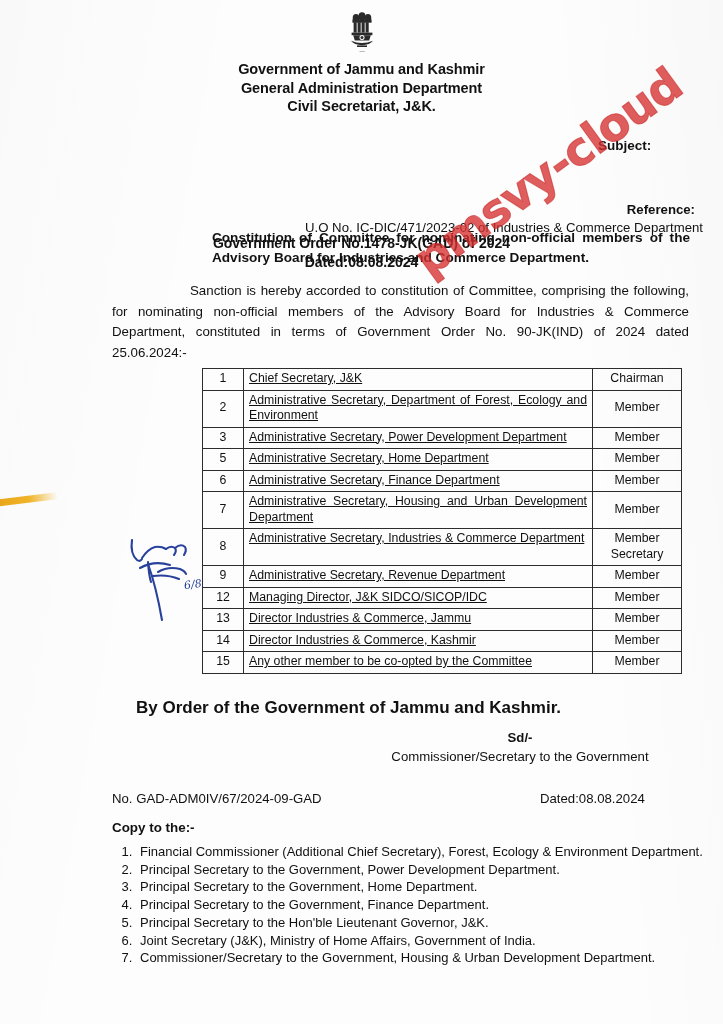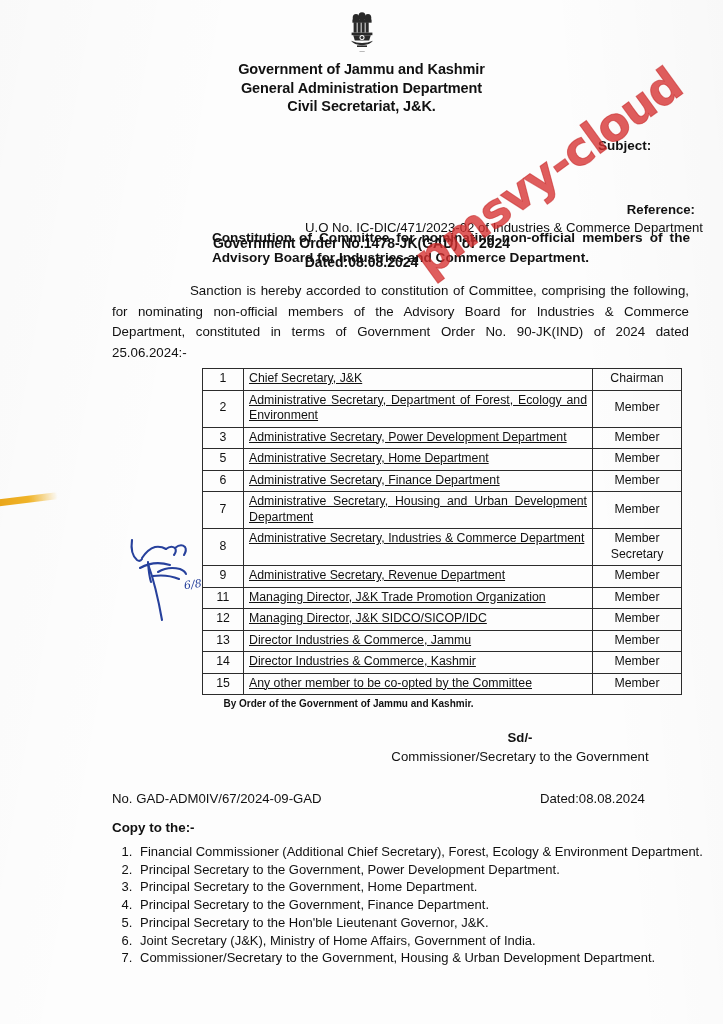--- a/index.html
+++ b/index.html
@@ -163,21 +163,21 @@
   }
 
   
   #by-order {
     position: absolute;
     top: 698px;
     left: 0;
     width: 697px;
     text-align: center;
     font-weight: bold;
-    font-size: 10px;
+    font-size: 17px;
   }
 
   
   #signature-block {
     position: absolute;
     top: 728px;
     left: 360px;
     width: 320px;
     text-align: center;
     font-size: 13.2px;
@@ -370,25 +370,20 @@
           <td class="role">Member</td>
         </tr>
         <tr>
           <td class="sl">8</td>
           <td class="desc">Administrative Secretary, Industries &amp; Commerce Department</td>
           <td class="role">Member Secretary</td>
         </tr>
         <tr>
           <td class="sl">9</td>
           <td class="desc">Administrative Secretary, Revenue Department</td>
-          <td class="role">Member</td>
-        </tr>
-        <tr>
-          <td class="sl">11</td>
-          <td class="desc">Managing Director, J&amp;K Trade Promotion Organization</td>
           <td class="role">Member</td>
         </tr>
         <tr>
           <td class="sl">12</td>
           <td class="desc">Managing Director, J&amp;K SIDCO/SICOP/IDC</td>
           <td class="role">Member</td>
         </tr>
         <tr>
           <td class="sl">13</td>
           <td class="desc">Director Industries &amp; Commerce, Jammu</td>

